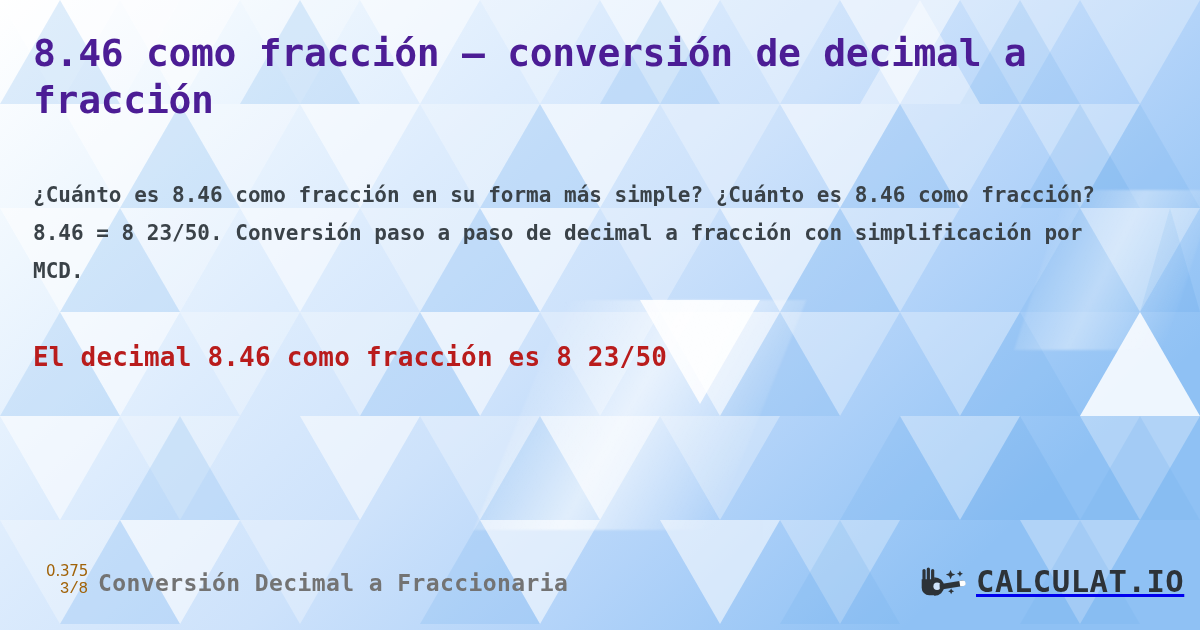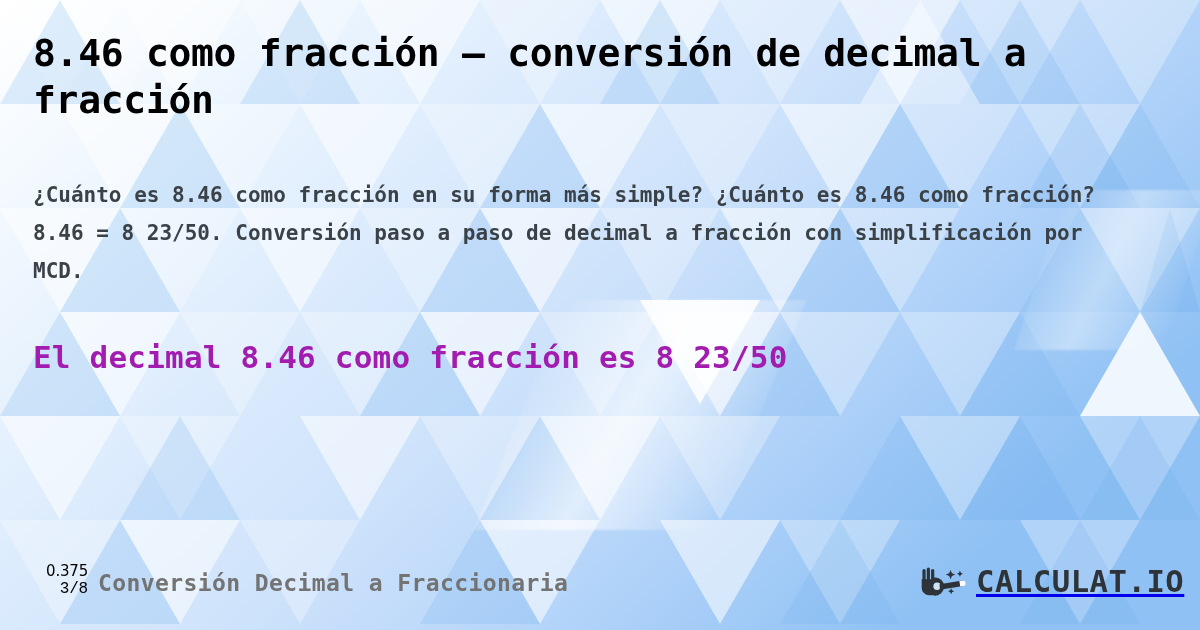--- a/index.html
+++ b/index.html
@@ -37,61 +37,61 @@
     padding:0 33px;
   }
 
   #page-title {
     position:absolute;
     left:33px; top:30px;
     width:1060px;
     font-size:38px;
     line-height:47px;
     font-weight:700;
-    color:#000000;
+    color:#4c1d95;
     letter-spacing:-0.3px;
     white-space:pre-wrap;
   }
 
   #description {
     position:absolute;
     left:33px; top:176px;
     width:1090px;
     font-size:21px;
     line-height:38px;
     font-weight:700;
     color:#3a4248;
     white-space:pre-wrap;
   }
 
   #answer-line {
     position:absolute;
     left:33px; top:340px;
-    font-size:31px;
+    font-size:26px;
     line-height:34px;
     font-weight:700;
-    color:#a21caf;
+    color:#b91c1c;
     letter-spacing:0.2px;
     white-space:pre;
   }
 
   
   #footer {
     position:absolute;
     left:0; right:0; bottom:0;
     height:84px;
   }
 
   #fraction-icon {
     position:absolute;
     left:26px; bottom:32px;
     width:62px;
     text-align:right;
     font-family:"DejaVu Sans", sans-serif;
-    color:#000000;
+    color:#a16207;
   }
   #fraction-icon .num {
     display:block;
     font-size:15px;
     line-height:17px;
     letter-spacing:-0.2px;
   }
   #fraction-icon .frac {
     display:block;
     font-size:16px;

